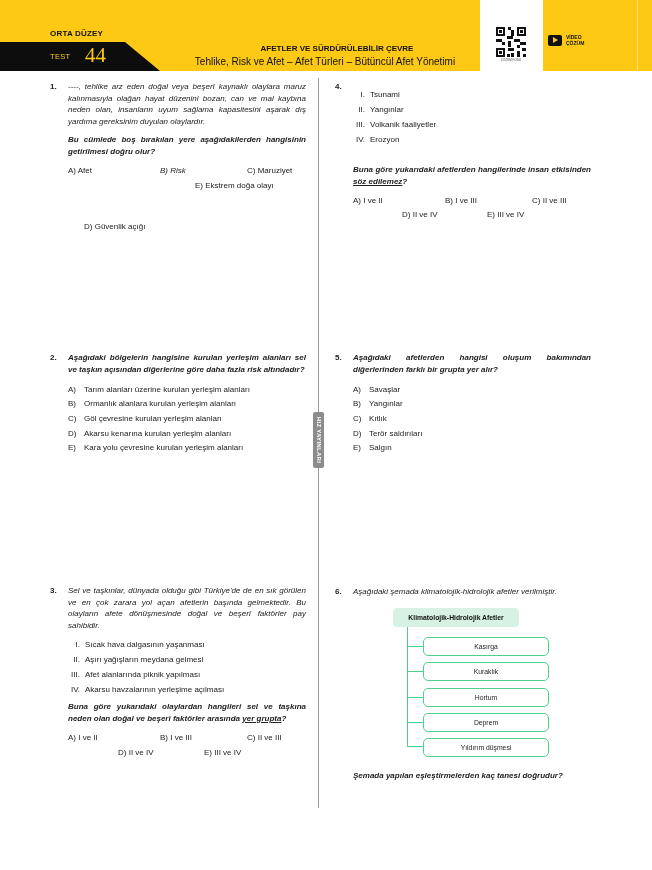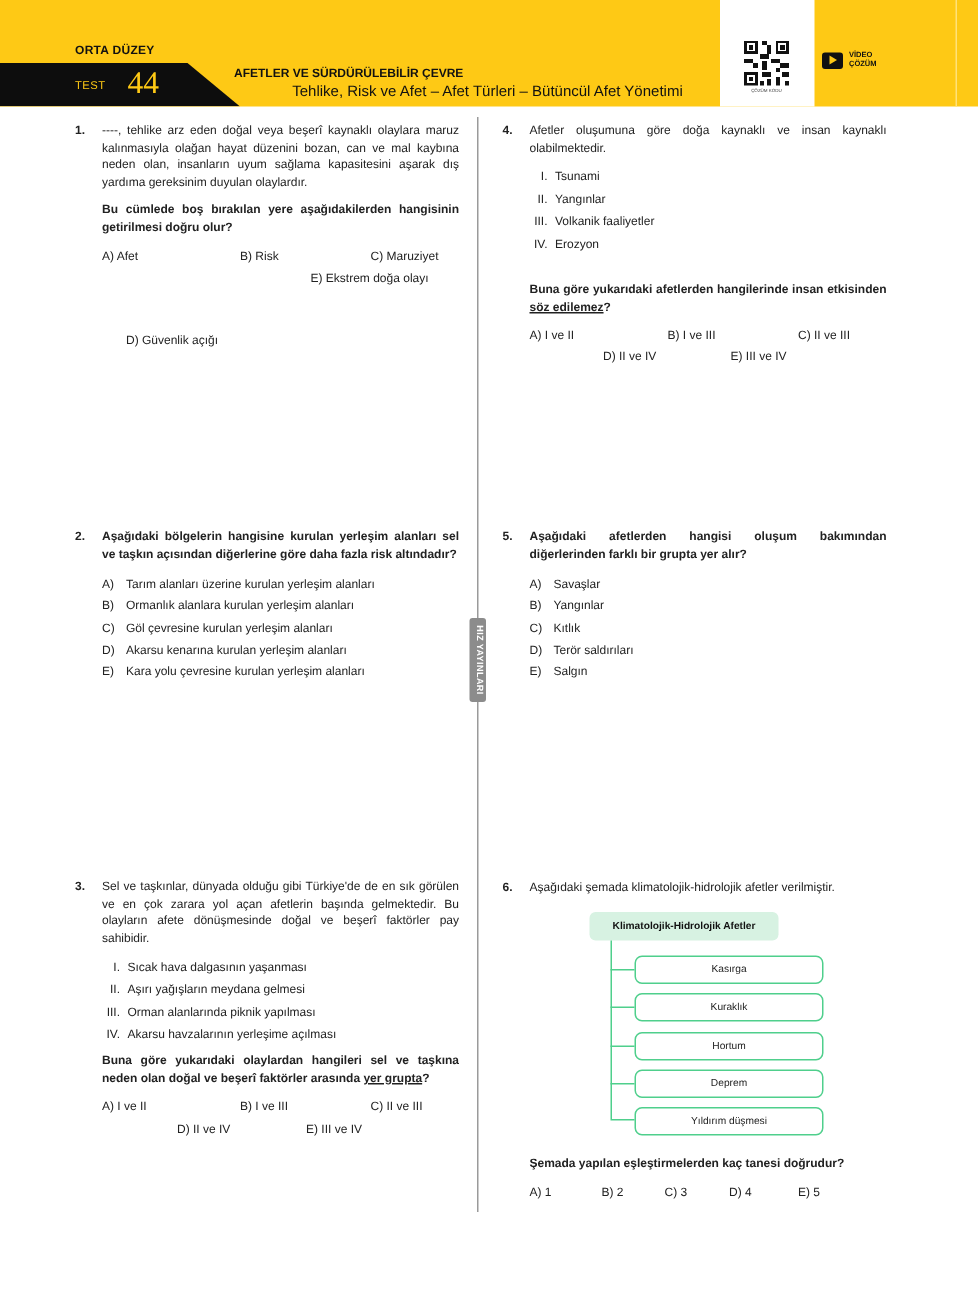--- a/index.html
+++ b/index.html
@@ -7,40 +7,40 @@
   body { position: relative; font-family: "Liberation Sans", "DejaVu Sans", sans-serif; color: #1a1a1a; }
 
   
   .header { position: absolute; left: 0; top: 0; width: 652px; height: 71px; background: #fec915; }
   .level { position: absolute; left: 50px; top: 29px; font-size: 8px; font-weight: bold; letter-spacing: 0.2px; color: #111; }
   .test-band { position: absolute; left: 0; top: 42px; width: 160px; height: 29px; background: #0d0d0d;
                clip-path: polygon(0 0, 125px 0, 160px 100%, 0 100%); }
   .test-label { position: absolute; left: 50px; top: 52px; font-size: 7.5px; font-weight: normal; color: #fec915; letter-spacing: 0.3px; }
   .test-number { position: absolute; left: 85px; top: 43px; font-family: "Liberation Serif", "DejaVu Serif", serif;
                  font-size: 21px; color: #fec915; line-height: 24px; }
-  .unit-title { position: absolute; left: 156px; top: 44px; width: 330px; text-align: left; font-size: 8px; font-weight: bold; color: #111; }
+  .unit-title { position: absolute; left: 172px; top: 44px; width: 330px; text-align: center; font-size: 8px; font-weight: bold; color: #111; }
   .unit-subtitle { position: absolute; left: 150px; top: 56px; width: 350px; text-align: center; font-size: 10px; color: #111; }
   .qr-panel { position: absolute; left: 480px; top: 0; width: 63px; height: 71px; background: #ffffff; }
   .qr { position: absolute; left: 16px; top: 27px; width: 30px; height: 30px; }
   .qr-caption { position: absolute; left: 12px; top: 58px; width: 38px; text-align: center; font-size: 3px; color: #444; }
   .video { position: absolute; left: 548px; top: 34px; display: flex; align-items: center; gap: 4px; }
   .play-box { width: 14px; height: 11px; background: #111; border-radius: 2px; position: relative; }
   .play-box::after { content: ""; position: absolute; left: 5px; top: 2.5px; border-left: 5px solid #fec915; border-top: 3px solid transparent; border-bottom: 3px solid transparent; }
   .video-text { font-size: 5px; font-weight: bold; line-height: 6px; color: #111; }
   .strip-line { position: absolute; left: 637px; top: 0; width: 1px; height: 71px; background: #ffe27a; }
 
   
   .divider { position: absolute; left: 318px; top: 78px; width: 1px; height: 730px; background: #9a9a9a; }
   .brand-tag { position: absolute; left: 313px; top: 412px; width: 11px; height: 56px; background: #8c8c8c; border-radius: 2px; }
   .brand-tag span { position: absolute; left: 50%; top: 50%; transform: translate(-50%, -50%) rotate(90deg); white-space: nowrap;
                     font-size: 6px; font-weight: bold; color: #fff; letter-spacing: 0.3px; }
 
   .q { position: absolute; font-size: 8px; line-height: 11.5px; color: #222; }
   .q .num { position: absolute; left: -18px; top: 0; font-weight: bold; }
-  .q p { text-align: justify; }
+  .q p { text-align: justify; font-style: italic; }
   .q .stem { font-weight: bold; margin-top: 7px; }
   .q .stem u { text-decoration: underline; }
   .roman { margin-top: 6px; }
   .roman div { display: flex; height: 15px; align-items: center; }
   .roman .rn { width: 17px; text-align: right; padding-right: 5px; }
   .opts-list { margin-top: 7px; }
   .opts-list div { display: flex; height: 14.7px; align-items: center; }
   .opts-list .lt { width: 16px; }
   .opts-grid { margin-top: 8px; position: relative; height: 26px; }
   .opts-grid span { position: absolute; }
@@ -107,24 +107,24 @@
 <div class="brand-tag">
   <span>HIZ YAYINLARI</span>
 </div>
 
 <div class="q" style="left:68px; top:81px; width:238px;">
   <span class="num">1.</span>
   <p>----, tehlike arz eden doğal veya beşerî kaynaklı olaylara maruz kalınmasıyla olağan hayat düzenini bozan, can ve mal kaybına neden olan, insanların uyum sağlama kapasitesini aşarak dış yardıma gereksinim duyulan olaylardır.</p>
   <p class="stem">Bu cümlede boş bırakılan yere aşağıdakilerden hangisinin getirilmesi doğru olur?</p>
   <div class="opts-grid">
     <span style="left:0; top:0;">A) Afet</span>
-    <span style="left:92px; top:0;">B) Risk</span>
+    <span style="left:92px; top:0;font-style:italic;">B) Risk</span>
     <span style="left:179px; top:0;">C) Maruziyet</span>
     <span style="left:16px; top:15px;margin-top:41px;">D) Güvenlik açığı</span>
-    <span style="left:139px; top:15px;text-align:right;">E) Ekstrem doğa olayı</span>
+    <span style="left:127px; top:15px;text-align:right;">E) Ekstrem doğa olayı</span>
   </div>
 </div>
 
 <div class="q" style="left:68px; top:352px; width:238px;">
   <span class="num">2.</span>
   <p style="font-weight:bold;">Aşağıdaki bölgelerin hangisine kurulan yerleşim alanları sel ve taşkın açısından diğerlerine göre daha fazla risk altındadır?</p>
   <div class="opts-list">
     <div>
         <span class="lt">A)</span>
         <span>Tarım alanları üzerine kurulan yerleşim alanları</span>
@@ -155,40 +155,39 @@
     <div>
         <span class="rn">I.</span>
         <span>Sıcak hava dalgasının yaşanması</span>
       </div>
     <div>
         <span class="rn">II.</span>
         <span>Aşırı yağışların meydana gelmesi</span>
       </div>
     <div>
         <span class="rn">III.</span>
-        <span>Orman alanlarında piknik yapılması</span>
+        <span>Afet alanlarında piknik yapılması</span>
       </div>
     <div>
         <span class="rn">IV.</span>
         <span>Akarsu havzalarının yerleşime açılması</span>
       </div>
   </div>
   <p class="stem" style="margin-top:4px;"><span>Buna göre yukarıdaki olaylardan hangileri sel ve taşkına neden olan doğal ve beşerî faktörler arasında</span> <u>yer grupta</u><span>?</span></p>
   <div class="opts-grid">
     <span style="left:0; top:0;">A) I ve II</span>
     <span style="left:92px; top:0;">B) I ve III</span>
     <span style="left:179px; top:0;">C) II ve III</span>
     <span style="left:50px; top:15px;">D) II ve IV</span>
     <span style="left:136px; top:15px;">E) III ve IV</span>
   </div>
 </div>
 
 <div class="q" style="left:353px; top:81px; width:238px;">
   <span class="num">4.</span>
-  <p>Afetler oluşumuna göre doğa kaynaklı ve insan kaynaklı olabilmektedir.</p>
   <div class="roman">
     <div>
         <span class="rn">I.</span>
         <span>Tsunami</span>
       </div>
     <div>
         <span class="rn">II.</span>
         <span>Yangınlar</span>
       </div>
     <div>
@@ -248,20 +247,13 @@
     <div class="diag-branch" style="top:89px;"></div>
     <div class="diag-branch" style="top:114px;"></div>
     <div class="diag-branch" style="top:138px;"></div>
     <div class="diag-item" style="top:29px;">Kasırga</div>
     <div class="diag-item" style="top:54px;">Kuraklık</div>
     <div class="diag-item" style="top:80px;">Hortum</div>
     <div class="diag-item" style="top:105px;">Deprem</div>
     <div class="diag-item" style="top:130px;">Yıldırım düşmesi</div>
   </div>
   <p class="stem" style="margin-top:12px;">Şemada yapılan eşleştirmelerden kaç tanesi doğrudur?</p>
-  <div class="opts-grid" style="height:14px;">
-    <span style="left:0; top:0;">A) 1</span>
-    <span style="left:48px; top:0;">B) 2</span>
-    <span style="left:90px; top:0;">C) 3</span>
-    <span style="left:133px; top:0;">D) 4</span>
-    <span style="left:179px; top:0;">E) 5</span>
-  </div>
 </div>
 
 </body></html>

